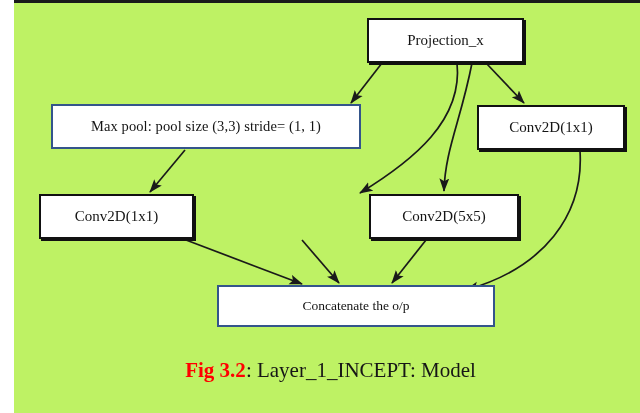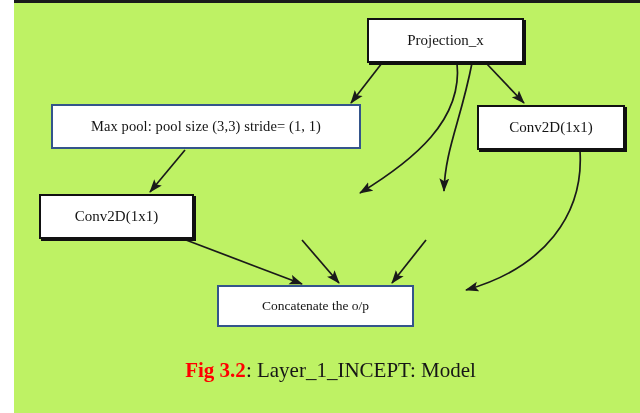--- a/index.html
+++ b/index.html
@@ -59,21 +59,21 @@
     white-space: nowrap;
   }
 
   
   #node-projection   { left: 353px; top: 18px;  width: 157px; height: 45px;  font-size: 15px; }
   #node-maxpool      { left: 37px;  top: 104px; width: 310px; height: 45px;  font-size: 14.5px; }
   #node-conv1x1-right{ left: 463px; top: 105px; width: 148px; height: 45px;  font-size: 15px; }
   #node-conv1x1-left { left: 25px;  top: 194px; width: 155px; height: 45px;  font-size: 15px; }
   #node-conv3x3      { left: 194px; top: 194px; width: 148px; height: 45px;  font-size: 15px; }
   #node-conv5x5      { left: 355px; top: 194px; width: 150px; height: 45px;  font-size: 15px; }
-  #node-concat       { left: 203px; top: 285px; width: 197px; height: 42px;  font-size: 13.5px; }
+  #node-concat       { left: 203px; top: 285px; width: 278px; height: 42px;  font-size: 13.5px; }
 
   #node-maxpool .node-label { letter-spacing: 0.1px; }
 
   .caption {
     position: absolute;
     left: 0;
     top: 358px;
     width: 633px;
     text-align: center;
     font-size: 21px;
@@ -135,20 +135,23 @@
 
   <div id="node-conv1x1-right" class="node node-black">
     <span class="node-label">Conv2D(1x1)</span>
   </div>
 
   <div id="node-conv1x1-left" class="node node-black">
     <span class="node-label">Conv2D(1x1)</span>
   </div>
 
 
+  <div id="node-conv5x5" class="node node-black">
+    <span class="node-label">Conv2D(5x5)</span>
+  </div>
 
   <div id="node-concat" class="node node-blue">
     <span class="node-label">Concatenate the o/p</span>
   </div>
 
   <div class="caption">
     <span class="fig-no">Fig 3.2</span><span class="cap-rest">: Layer_1_INCEPT: Model</span>
   </div>
 
 </div>

